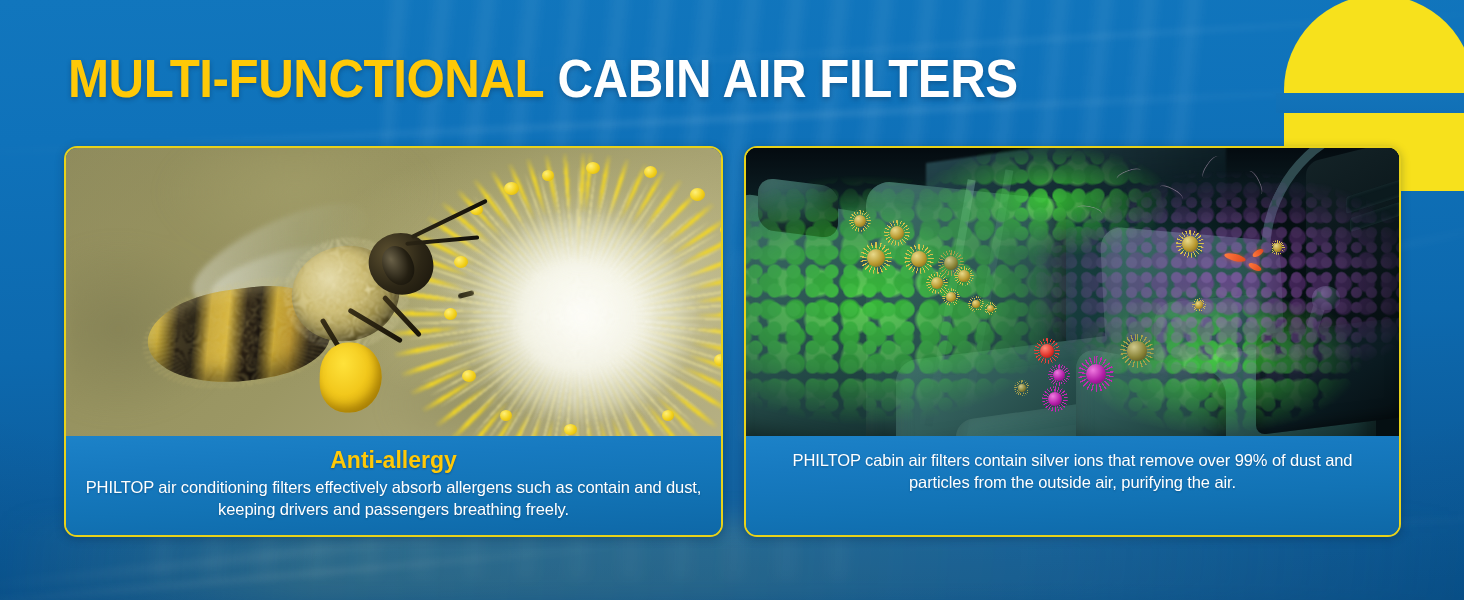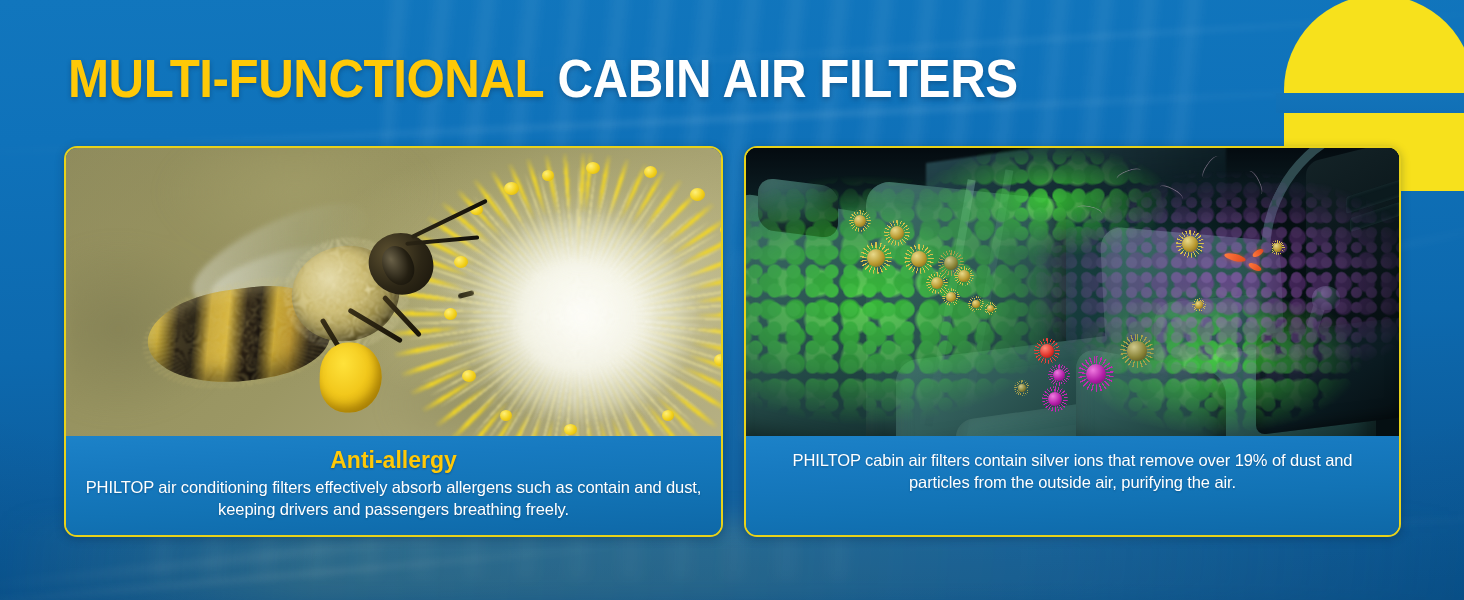--- a/index.html
+++ b/index.html
@@ -609,17 +609,17 @@
           <div class="mspikes"></div>
           <div class="mcore"></div>
         </div>
 
       <div class="bacterium" style="left:478px;top:106px;width:22px;height:7px;transform:rotate(14deg);"></div>
       <div class="bacterium" style="left:506px;top:102px;width:12px;height:6px;transform:rotate(-32deg);"></div>
       <div class="bacterium" style="left:502px;top:116px;width:14px;height:6px;transform:rotate(26deg);"></div>
     </div>
 
     <div class="caption">
-      <div class="cap-body">PHILTOP cabin air filters contain silver ions that remove over 19% of dust and particles from the outside air, purifying the air.</div>
+      <div class="cap-body">PHILTOP cabin air filters contain silver ions that remove over 99% of dust and particles from the outside air, purifying the air.</div>
     </div>
   </div>
 
 </div>
 
 </body></html>

